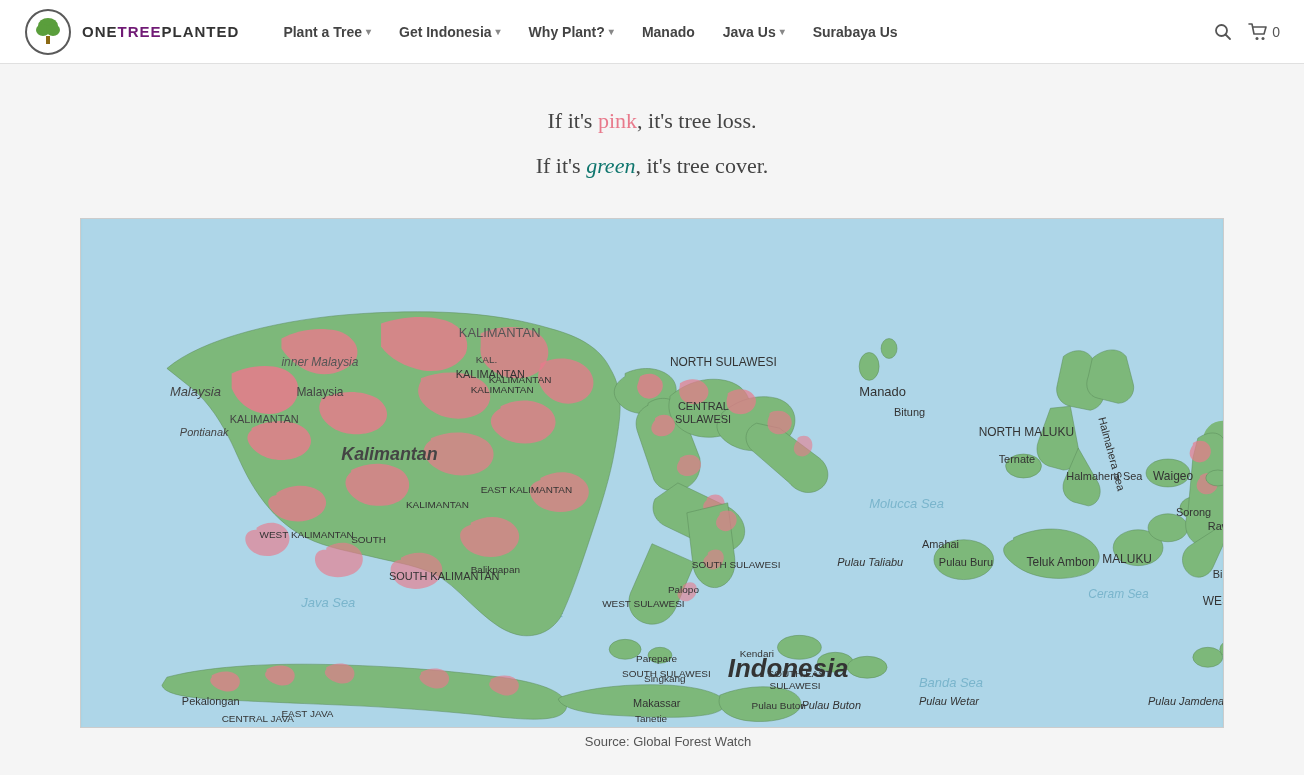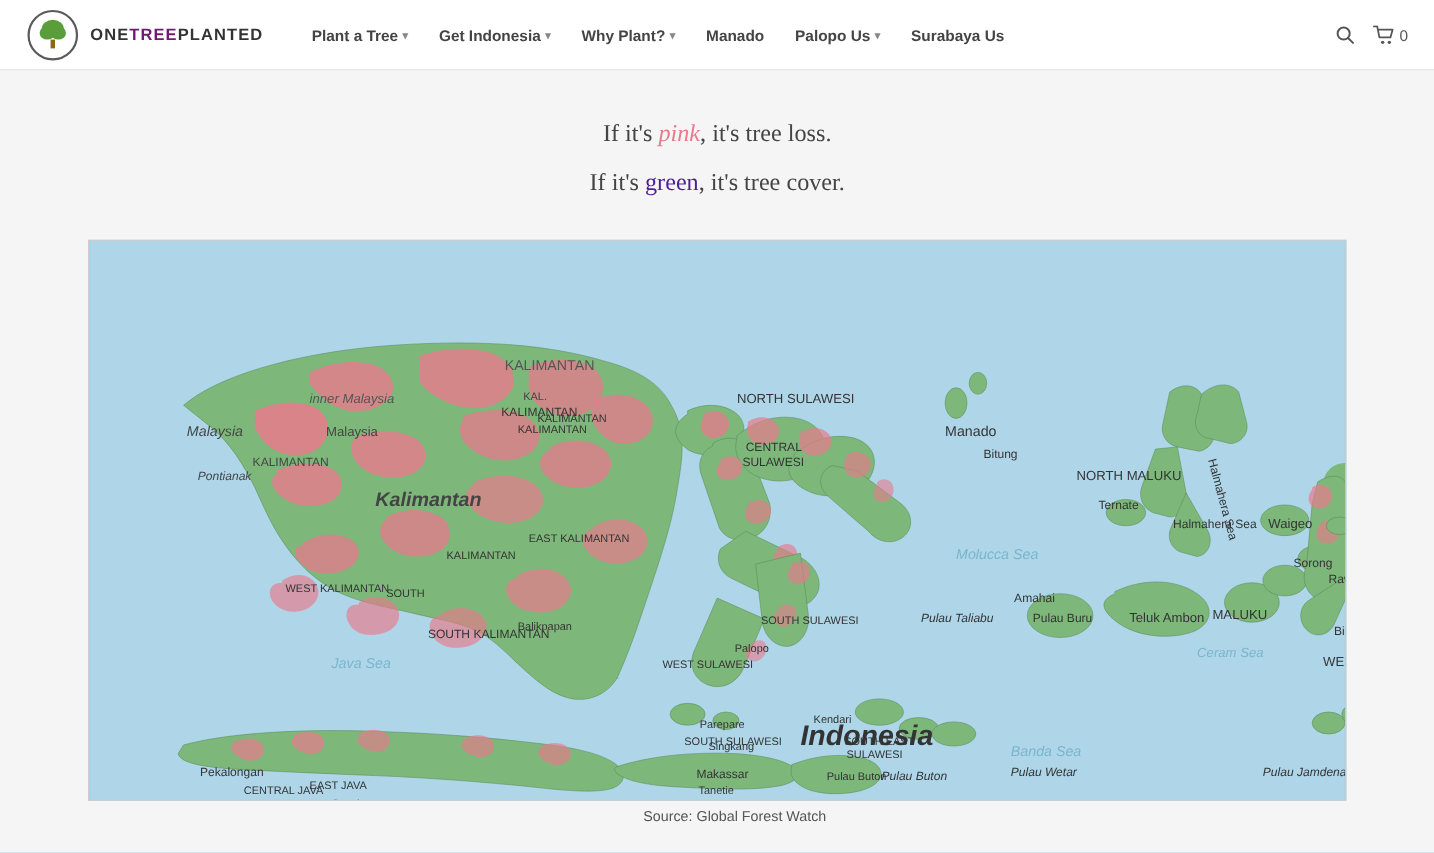--- a/index.html
+++ b/index.html
@@ -98,22 +98,22 @@
       text-align: center;
       margin-bottom: 24px;
     }
     .tagline-line {
       font-family: 'Georgia', serif;
       font-size: 22px;
       color: #444;
       margin-bottom: 12px;
       line-height: 1.5;
     }
-    .tagline-line .pink { color: #e87a8c; font-style: italic; }
-    .tagline-line .green { color: #4c1d95; }
+    .tagline-line .pink { color: #e87a8c; }
+    .tagline-line .green { color: #0f766e; font-style: italic; }
 
     
     .map-container {
       width: 1144px;
       max-width: 100%;
       position: relative;
       border: 1px solid #ccc;
       background: #a8d4e6;
       overflow: hidden;
       height: 510px;
@@ -158,21 +158,21 @@
       <span class="nav-chevron">▾</span>
     </a>
     <a class="nav-item">
       <span>Why Plant?</span>
       <span class="nav-chevron">▾</span>
     </a>
     <a class="nav-item">
       <span>Manado</span>
     </a>
     <a class="nav-item">
-      <span>Palopo Us</span>
+      <span>Java Us</span>
       <span class="nav-chevron">▾</span>
     </a>
     <a class="nav-item">
       <span>Surabaya Us</span>
     </a>
   </nav>
 
   <div class="nav-actions">
     <button class="search-icon-btn">
       <svg width="18" height="18" viewBox="0 0 18 18" fill="none" xmlns="http://www.w3.org/2000/svg">

